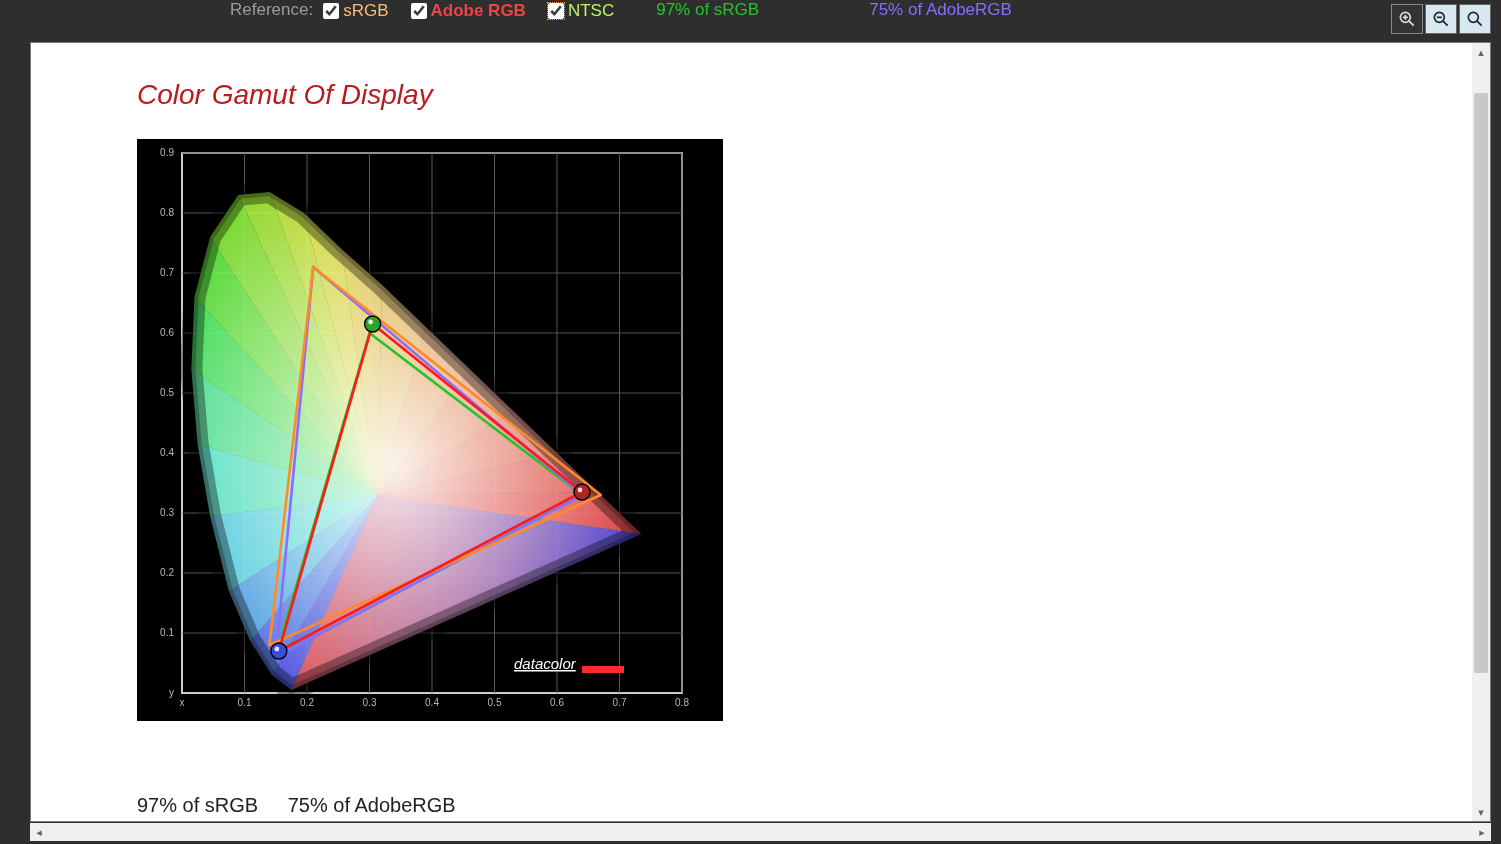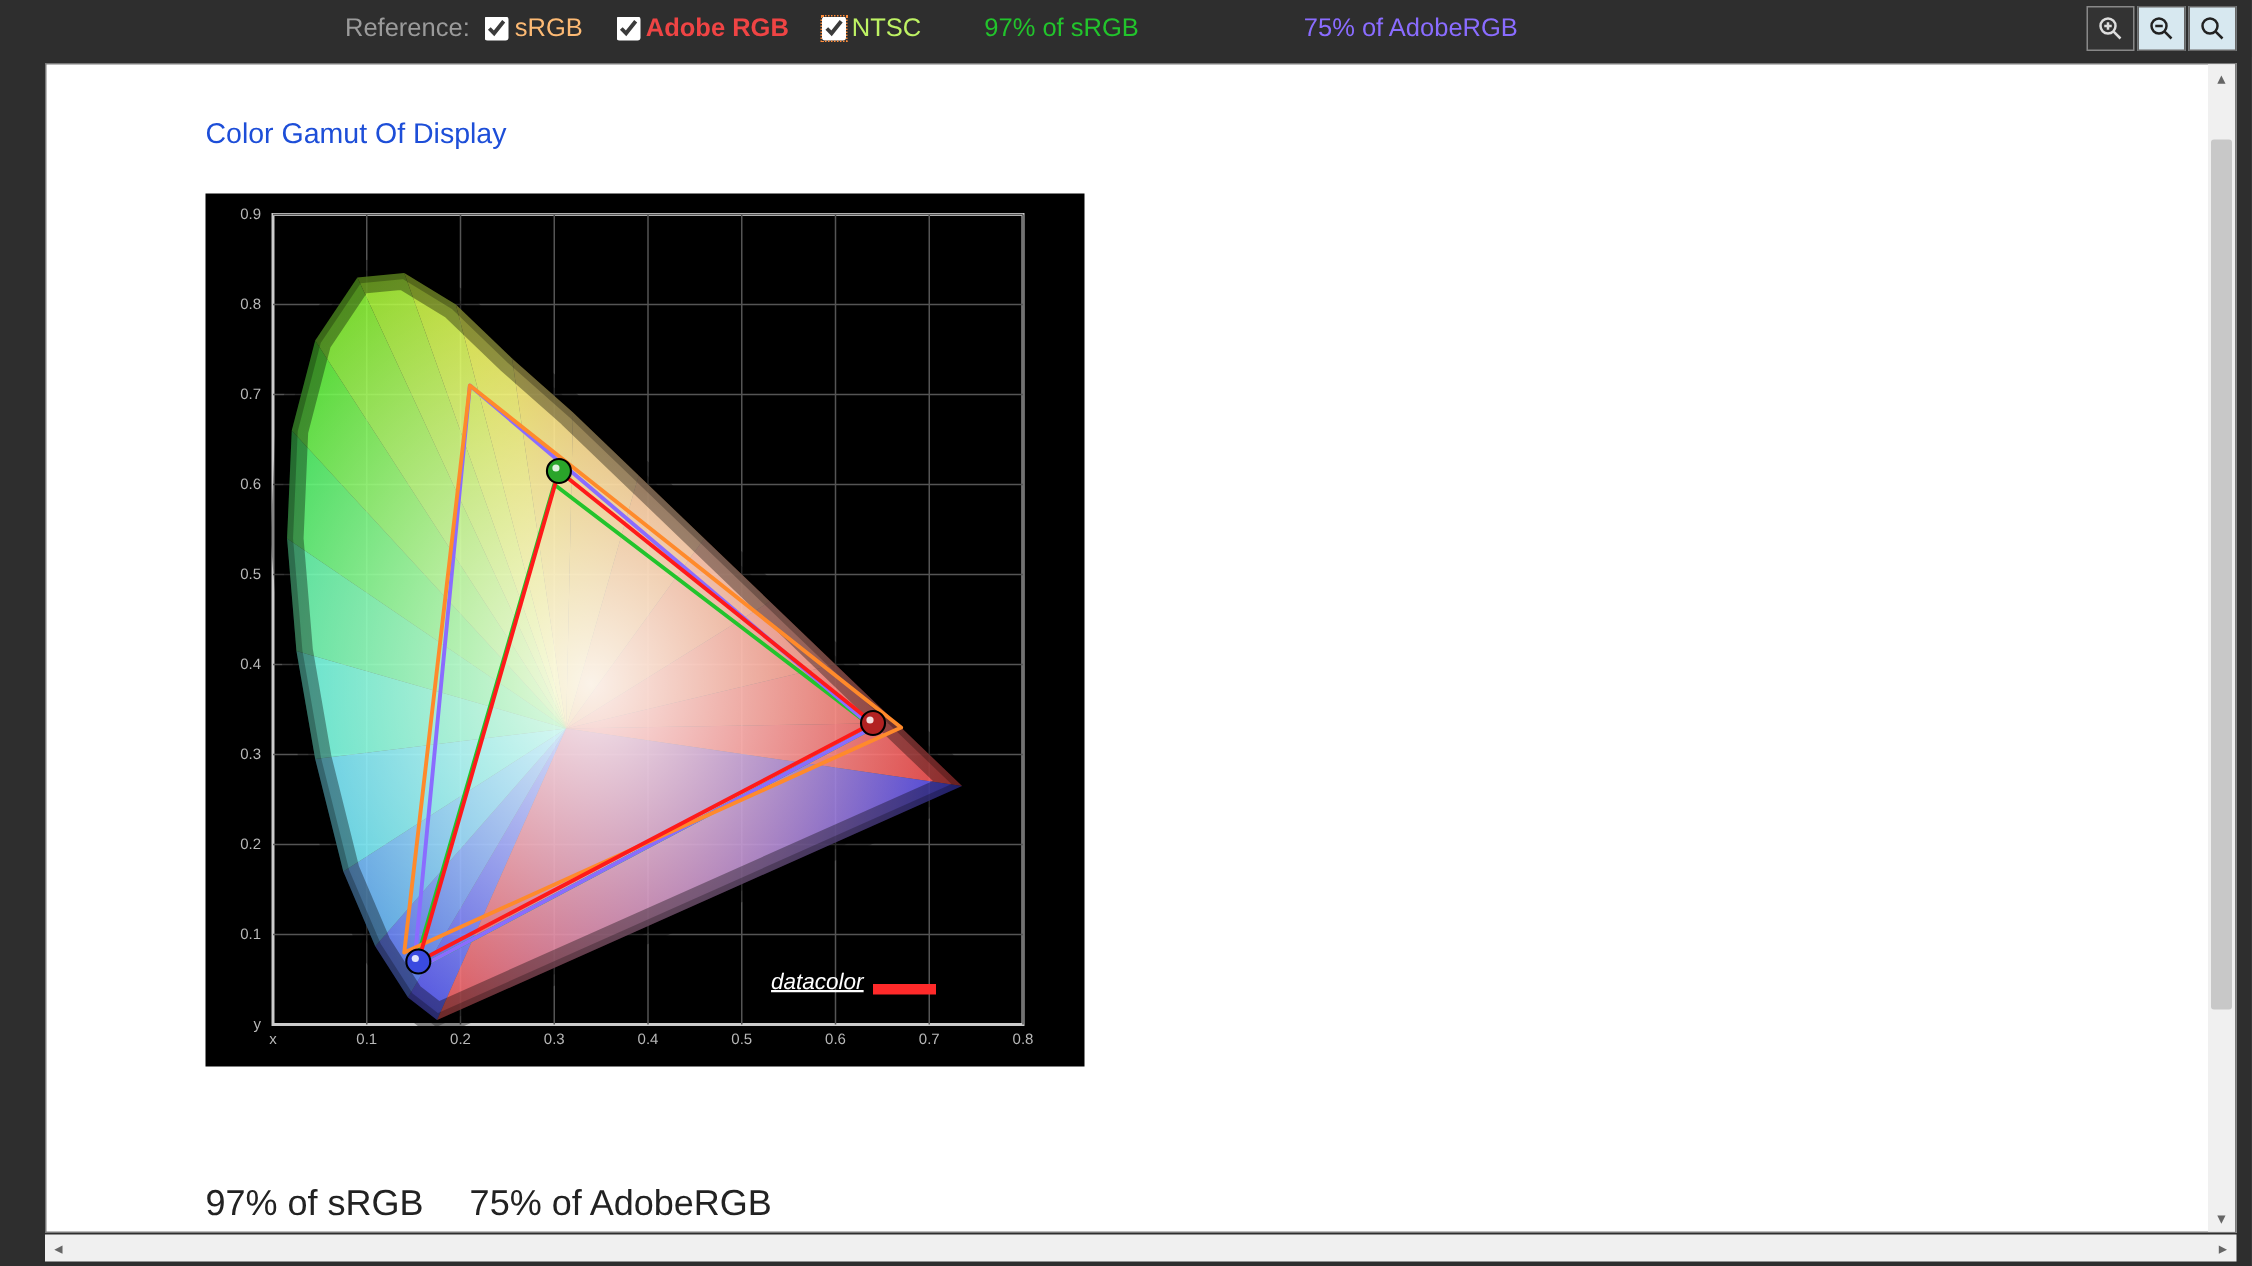--- a/index.html
+++ b/index.html
@@ -16,21 +16,21 @@
     width: 100%;
     height: 100%;
     background: #2e2e2e;
     box-sizing: border-box;
   }
   .toolbar {
     position: relative;
     height: 38px;
     background: #2e2e2e;
     display: flex;
-    align-items: center;
+    align-items: flex-start;
     font-size: 17px;
     padding-left: 230px;
     box-sizing: border-box;
   }
   .toolbar .ref-label {
     color: #9b9b9b;
     margin-right: 6px;
   }
   .toolbar .cb-wrap {
     display: inline-flex;
@@ -133,35 +133,36 @@
   .hscroll .left{left:0;} .hscroll .right{right:0;}
 
   .content-inner {
     position: absolute;
     left: 0; right: 18px; top: 0; bottom: 0;
     padding: 36px 0 0 106px;
     box-sizing: border-box;
     color: #222;
   }
   .title {
-    font-size: 19px;
-    color: #1d4ed8;
+    font-size: 28px;
+    color: #b91c1c;
     margin-bottom: 28px;
+    font-style: italic;
   }
   .chart-box {
     width: 586px;
     height: 582px;
     background: #000;
     position: relative;
   }
   .bottom-line {
     position: absolute;
     left: 106px;
     bottom: 4px;
-    font-size: 24px;
+    font-size: 20px;
     color: #222;
   }
   .bottom-line span { margin-right: 24px; }
   .chart-box svg { width: 100%; height: 100%; display:block; }
   .axis-tick { fill: #b8b8b8; font-size: 10px; font-family: Arial, sans-serif; }
   .grid line { stroke: #555; stroke-width:1; }
   .plot-border { stroke: #ccc; stroke-width: 2; fill: none; }
   .watermark { fill:#fff; font-size:15px; font-style:italic; text-decoration: underline; font-family: Arial, sans-serif;}
 </style>
 </head>

